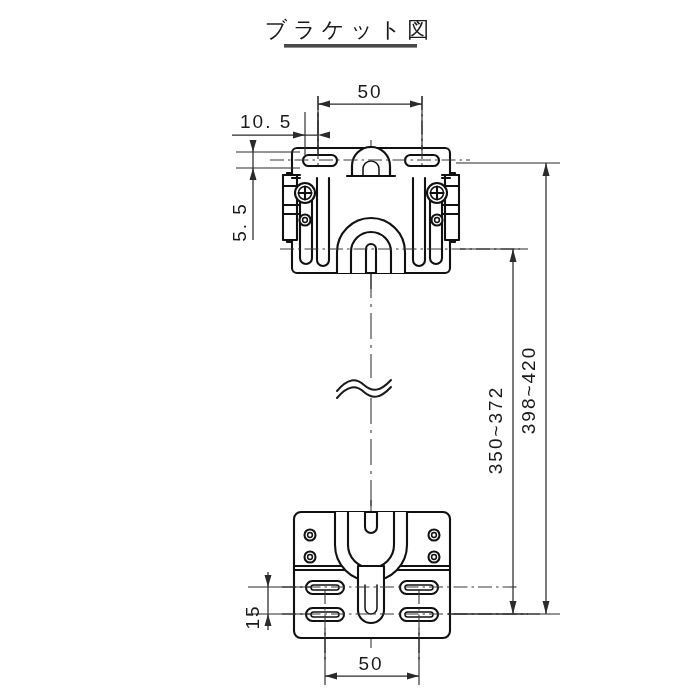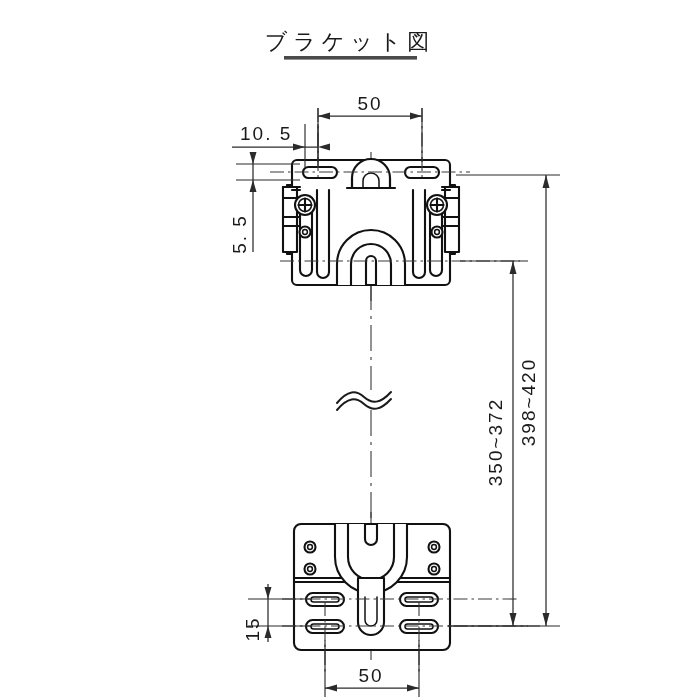--- a/index.html
+++ b/index.html
@@ -10,21 +10,21 @@
   body {
     width: 700px;
     height: 700px;
     font-family: "Liberation Sans", sans-serif;
     overflow: hidden;
     position: relative;
   }
   #drawing-root {
     position: absolute;
     left: 0;
-    top: 12px;
+    top: 0;
     width: 700px;
     height: 580px;
   }
   svg.sheet {
     display: block;
     width: 700px;
     height: 700px;
     background: #ffffff;
   }
   text {

